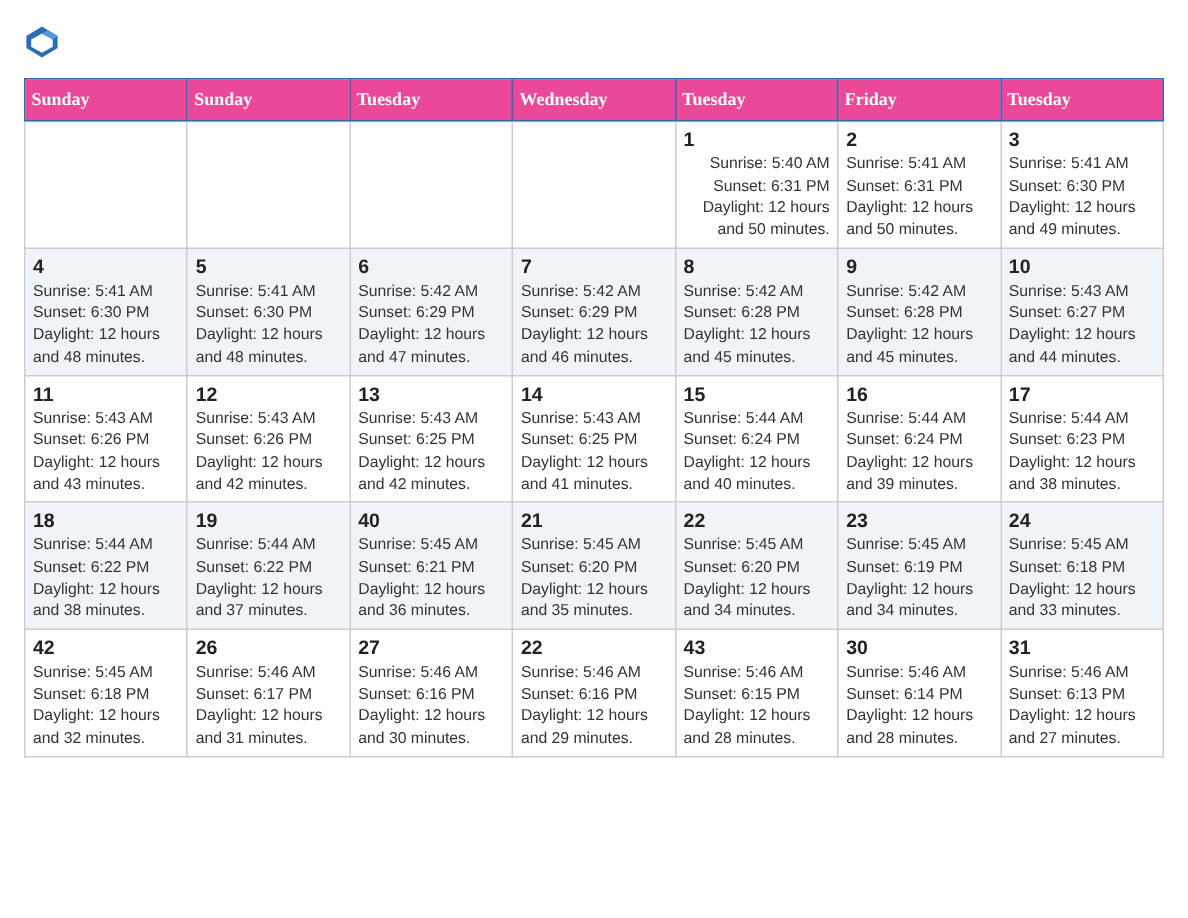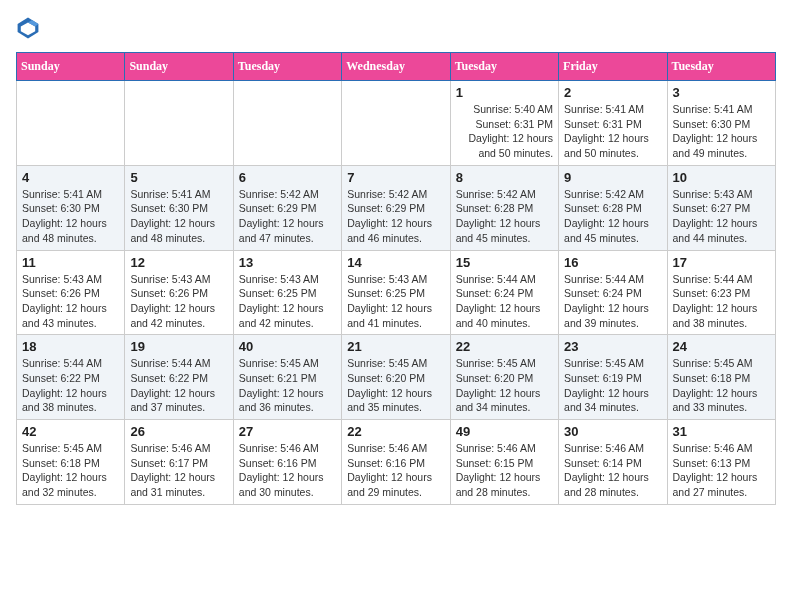--- a/index.html
+++ b/index.html
@@ -326,21 +326,21 @@
 and 30 minutes.</div>
         </td>
         <td>
           <span class="day-number">22</span>
           <div class="day-info" style="white-space: pre-line;">Sunrise: 5:46 AM
 Sunset: 6:16 PM
 Daylight: 12 hours
 and 29 minutes.</div>
         </td>
         <td>
-          <span class="day-number">49</span>
+          <span class="day-number">43</span>
           <div class="day-info" style="white-space: pre-line;">Sunrise: 5:46 AM
 Sunset: 6:15 PM
 Daylight: 12 hours
 and 28 minutes.</div>
         </td>
         <td>
           <span class="day-number">30</span>
           <div class="day-info" style="white-space: pre-line;">Sunrise: 5:46 AM
 Sunset: 6:14 PM
 Daylight: 12 hours

